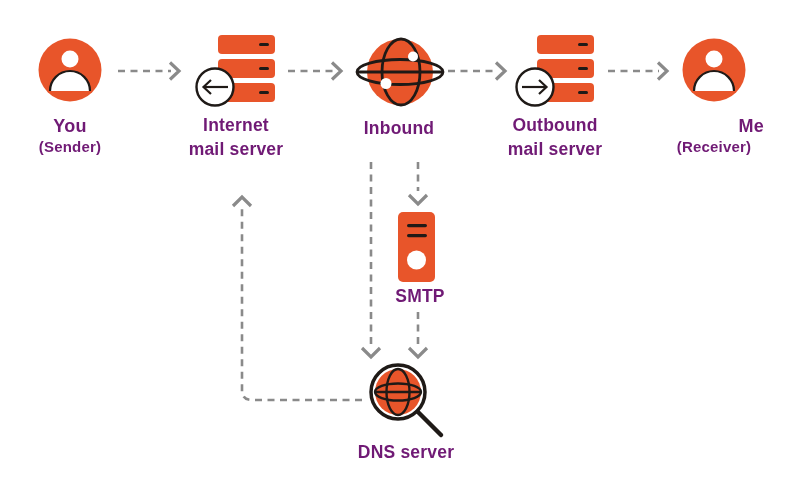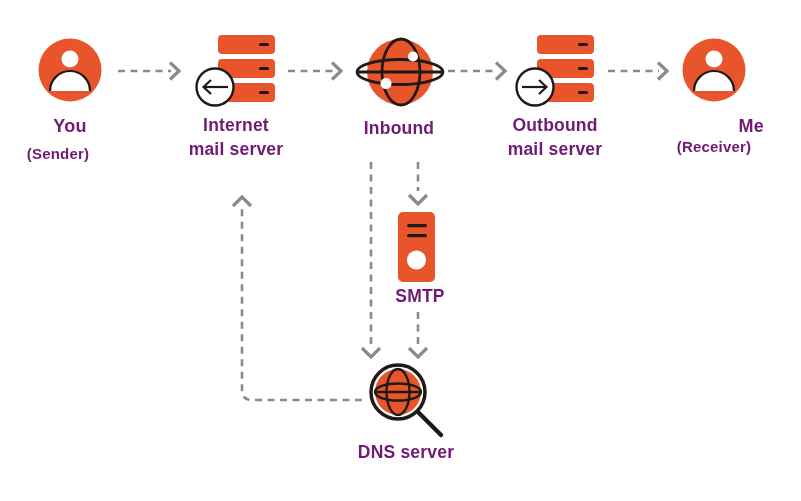--- a/index.html
+++ b/index.html
@@ -134,21 +134,21 @@
       <g stroke="#1F1A17" stroke-width="2.4" fill="none">
         <line x1="375" y1="392" x2="421" y2="392"></line>
         <ellipse cx="398" cy="392" rx="23" ry="8.5"></ellipse>
         <ellipse cx="398" cy="392" rx="11.5" ry="23"></ellipse>
       </g>
       <line x1="418" y1="412" x2="441" y2="435" stroke="#1F1A17" stroke-width="4.5" stroke-linecap="round"></line>
     </g>
   </svg>
 
   <div class="label main-person" style="left:20px; top:114px; width:100px;">You</div>
-  <div class="label sub" style="left:8px; top:138px; width:100px;margin-top:7px;">(Sender)</div>
+  <div class="label sub" style="left:20px; top:138px; width:100px;">(Sender)</div>
 
   <div class="label two-line" style="left:166px; top:113px; width:140px;">
     <span>Internet</span>
     <span>mail server</span>
   </div>
 
   <div class="label" style="left:348px; top:116px; width:102px;">Inbound</div>
 
   <div class="label two-line" style="left:485px; top:113px; width:140px;">
     <span>Outbound</span>

